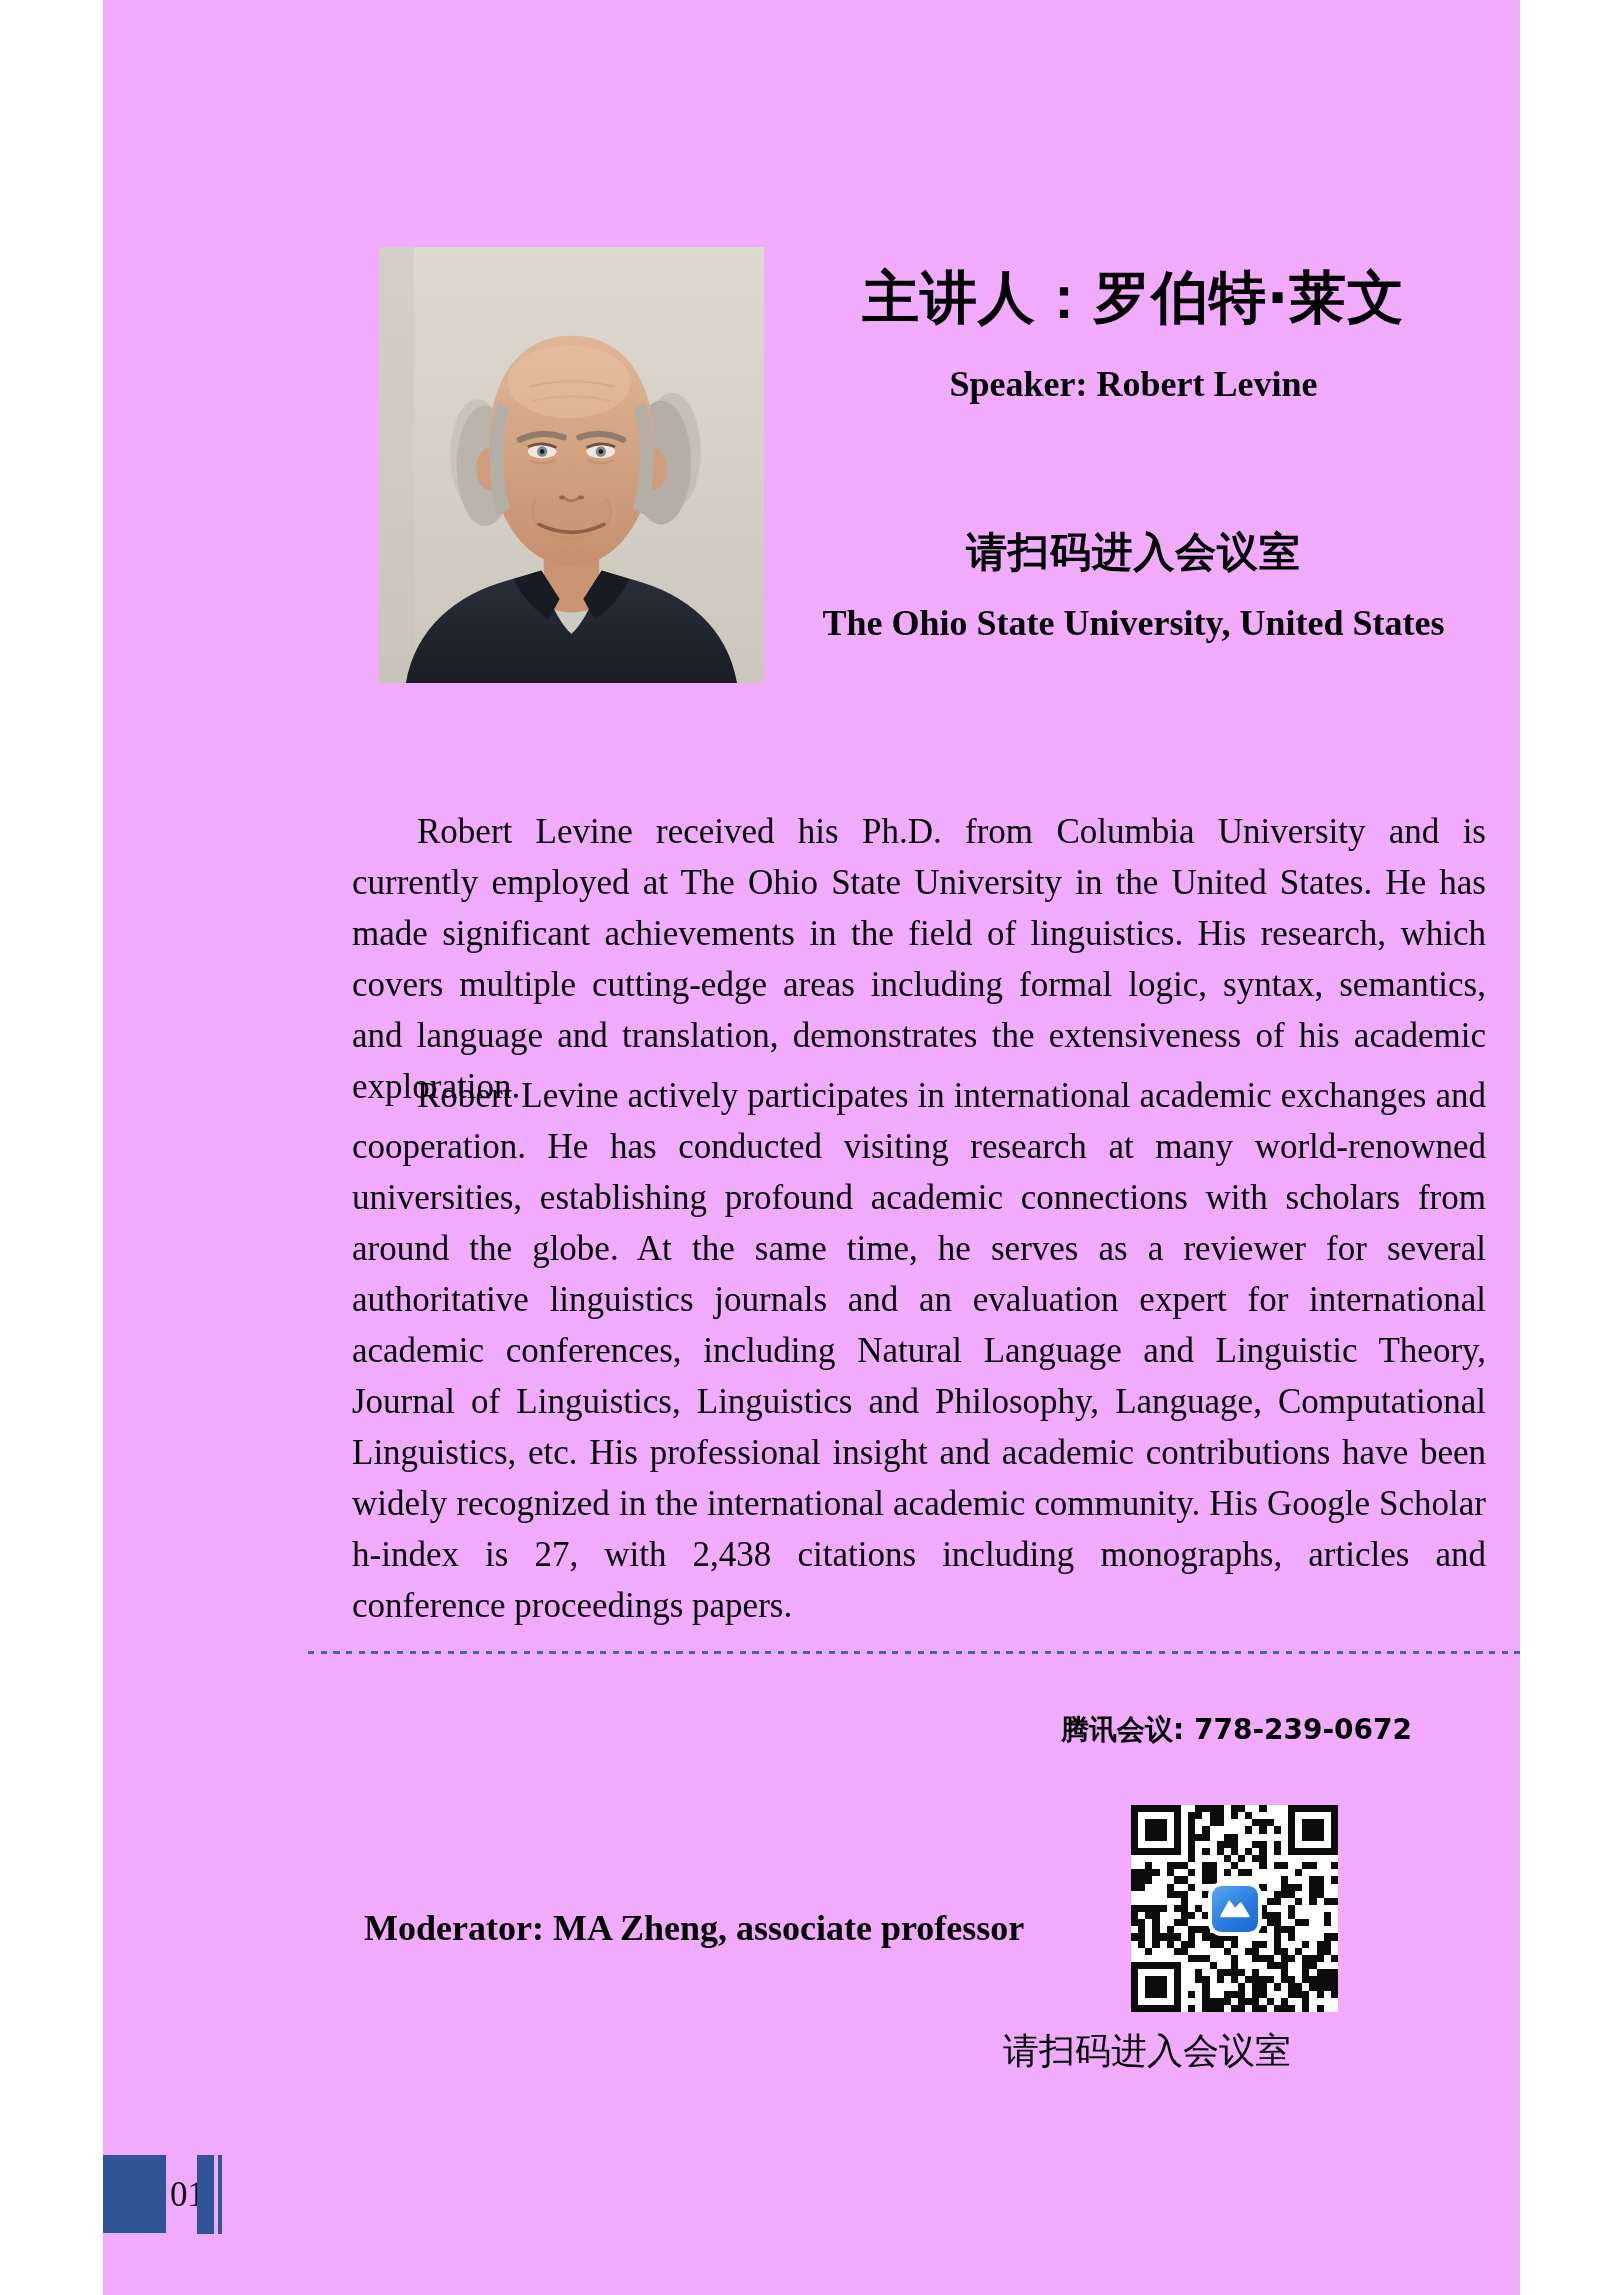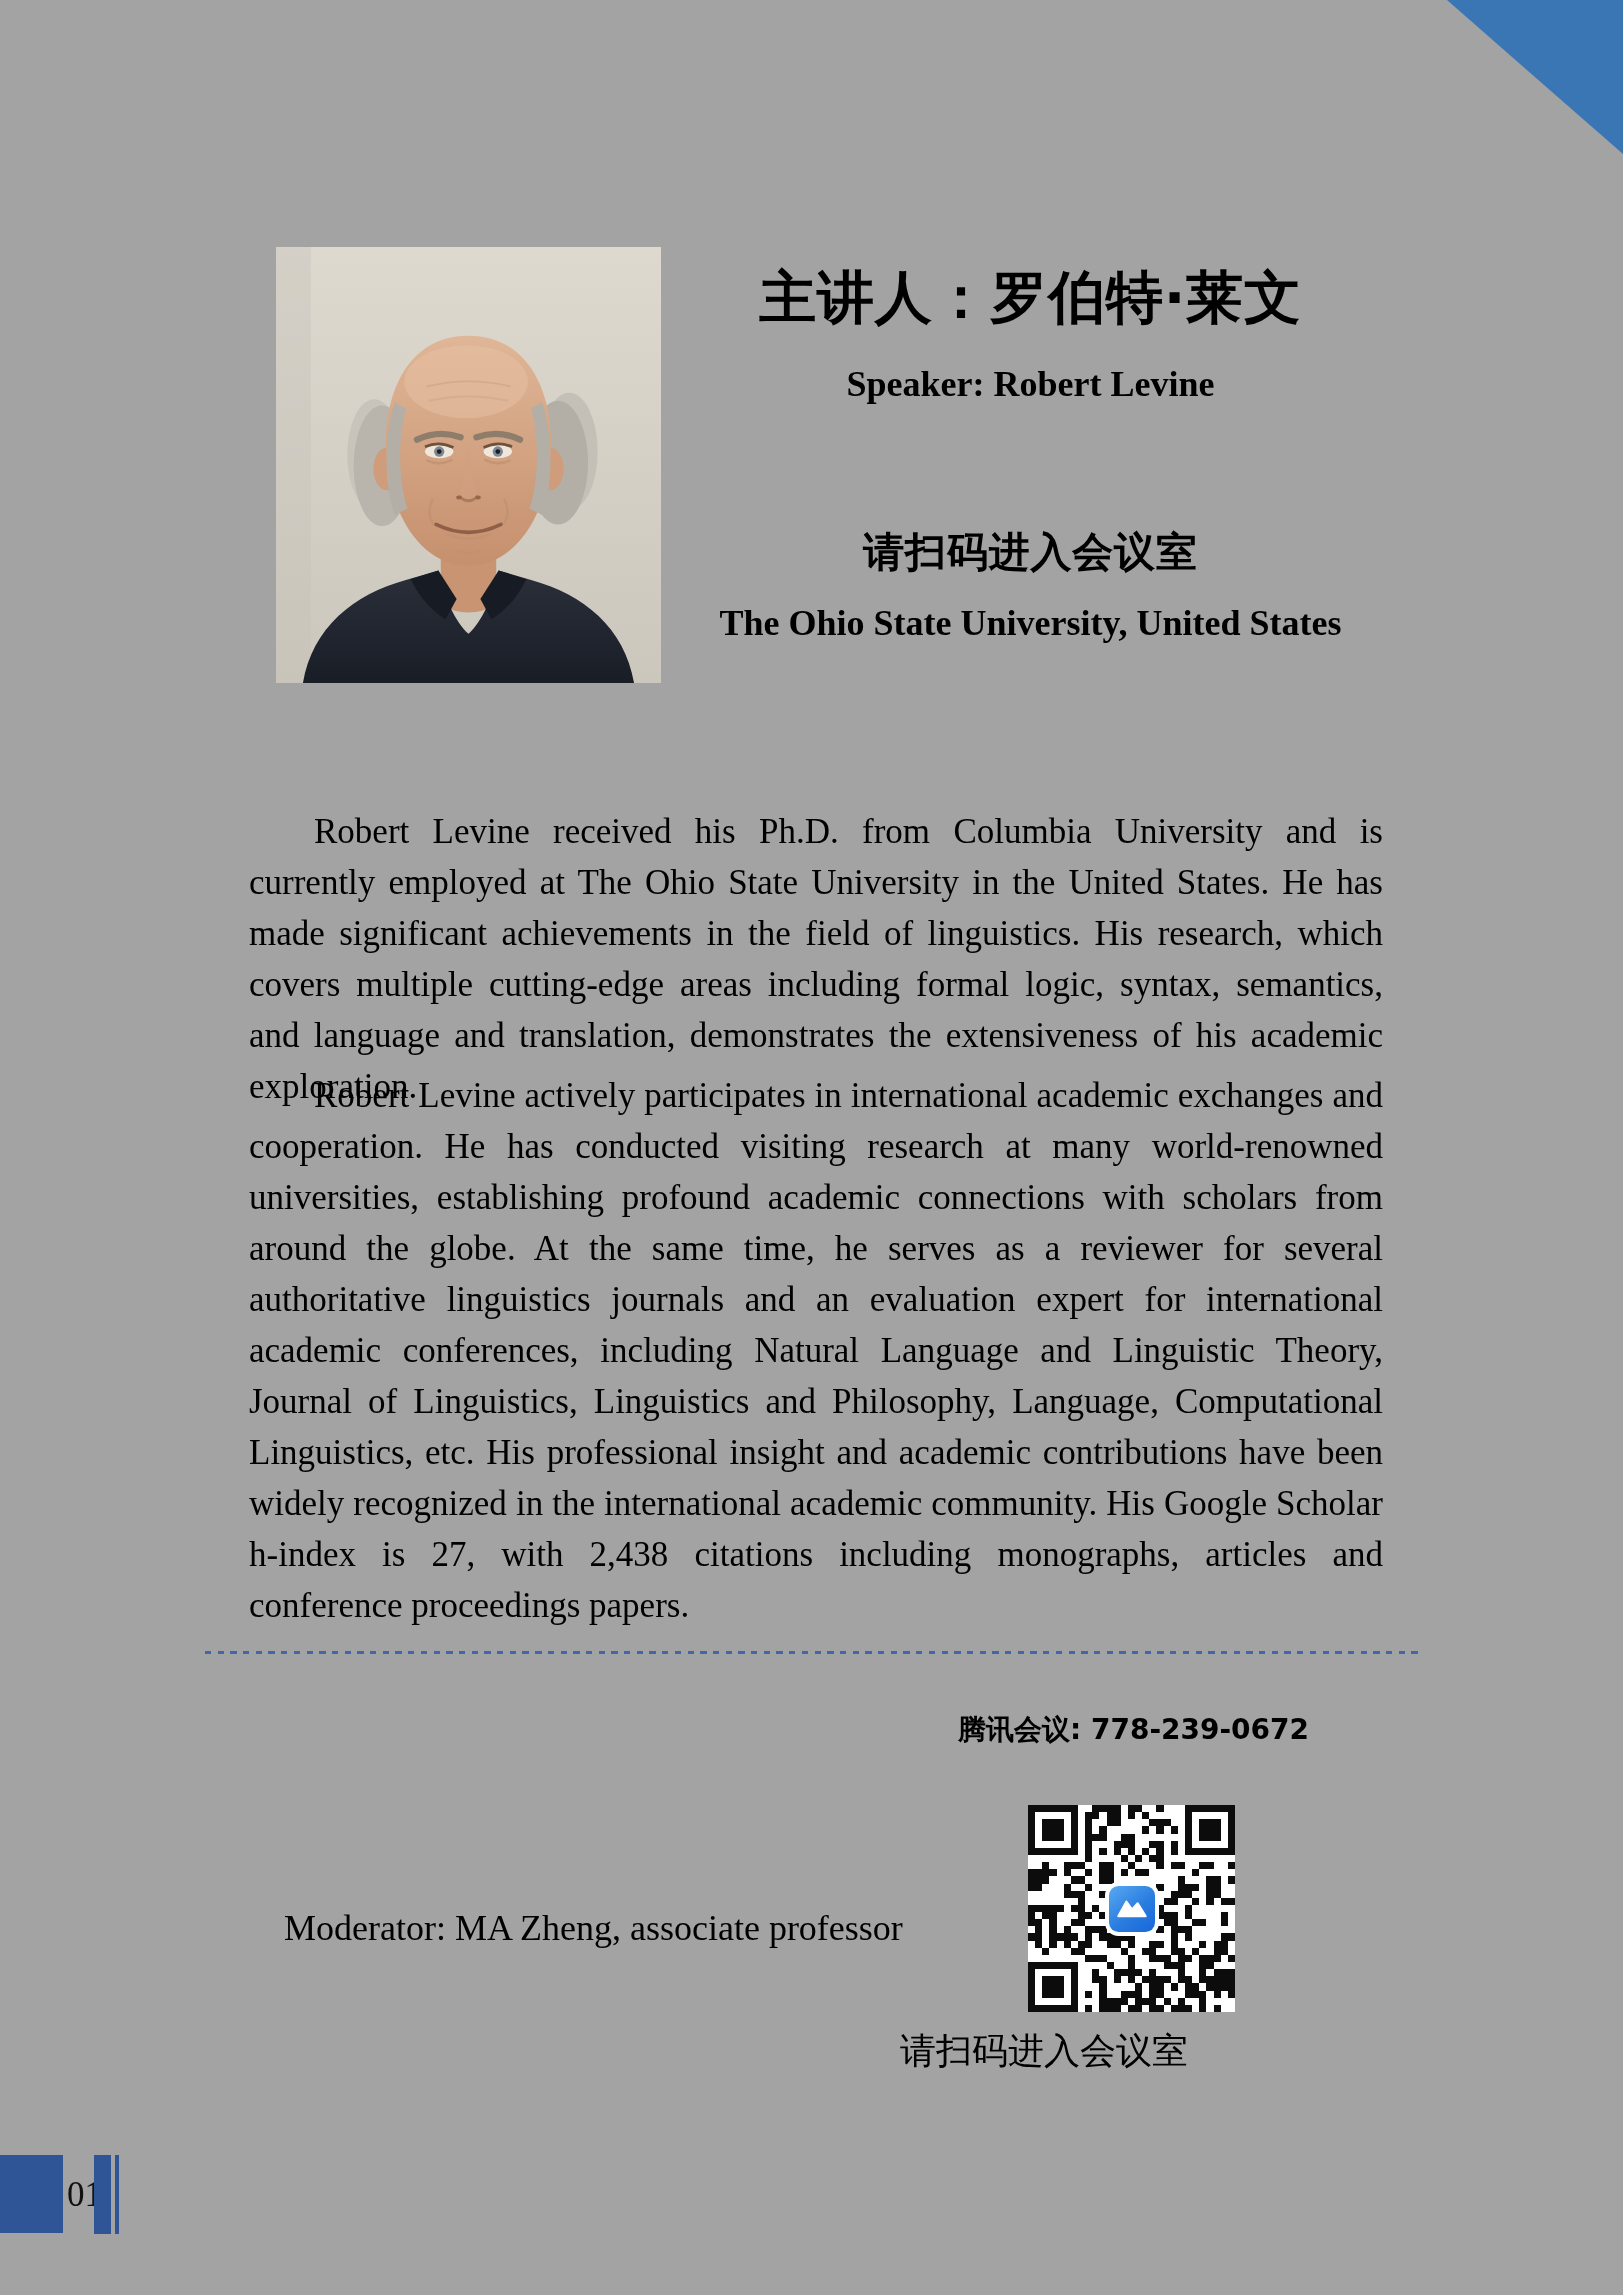--- a/index.html
+++ b/index.html
@@ -1,19 +1,19 @@
 <!DOCTYPE html>
 <html style="font-size:12.7px"><head>
 <meta charset="utf-8">
 <style>
   * { margin:0; padding:0; box-sizing:border-box; }
   html,body { background:#ffffff; }
   .page {
-    position:relative; width:1623px; height:2295px;
-    background:#a3a3a3; overflow:hidden; margin:0 auto;
+    position:relative; width:1417px; height:2295px;
+    background:#f0abfc; overflow:hidden; margin:0 auto;
     font-family:"Liberation Serif", serif; color:#000;
   }
 
   
   .corner-triangle {
     position:absolute; left:1447px; top:0; width:177px; height:155px;
     background:#3a76b4;
     clip-path:polygon(0 0, 100% 0, 100% 100%);
   }
 
@@ -70,22 +70,22 @@
     text-align:center; font-family:"DejaVu Sans", sans-serif;
     font-weight:700; font-size:28px; line-height:48px;
   }
   .mod-zh {
     position:absolute; left:261px; top:1814px;
     font-family:"DejaVu Sans", sans-serif; font-weight:700;
     font-size:38px; line-height:46px;
   }
   .mod-en {
     position:absolute; left:261px; top:1906px;
-    font-family:"Liberation Serif", serif; font-weight:400;
-    font-size:36px; line-height:44px;margin-left:23px;
+    font-family:"Liberation Serif", serif; font-weight:700;
+    font-size:36px; line-height:44px;
   }
 
   
   .qr {
     position:absolute; left:1028px; top:1805px; width:207px; height:207px;
     background:#fff;
   }
   .qr svg { display:block; width:207px; height:207px; }
   .qr-logo {
     position:absolute; left:50%; top:50%; width:46px; height:46px;

